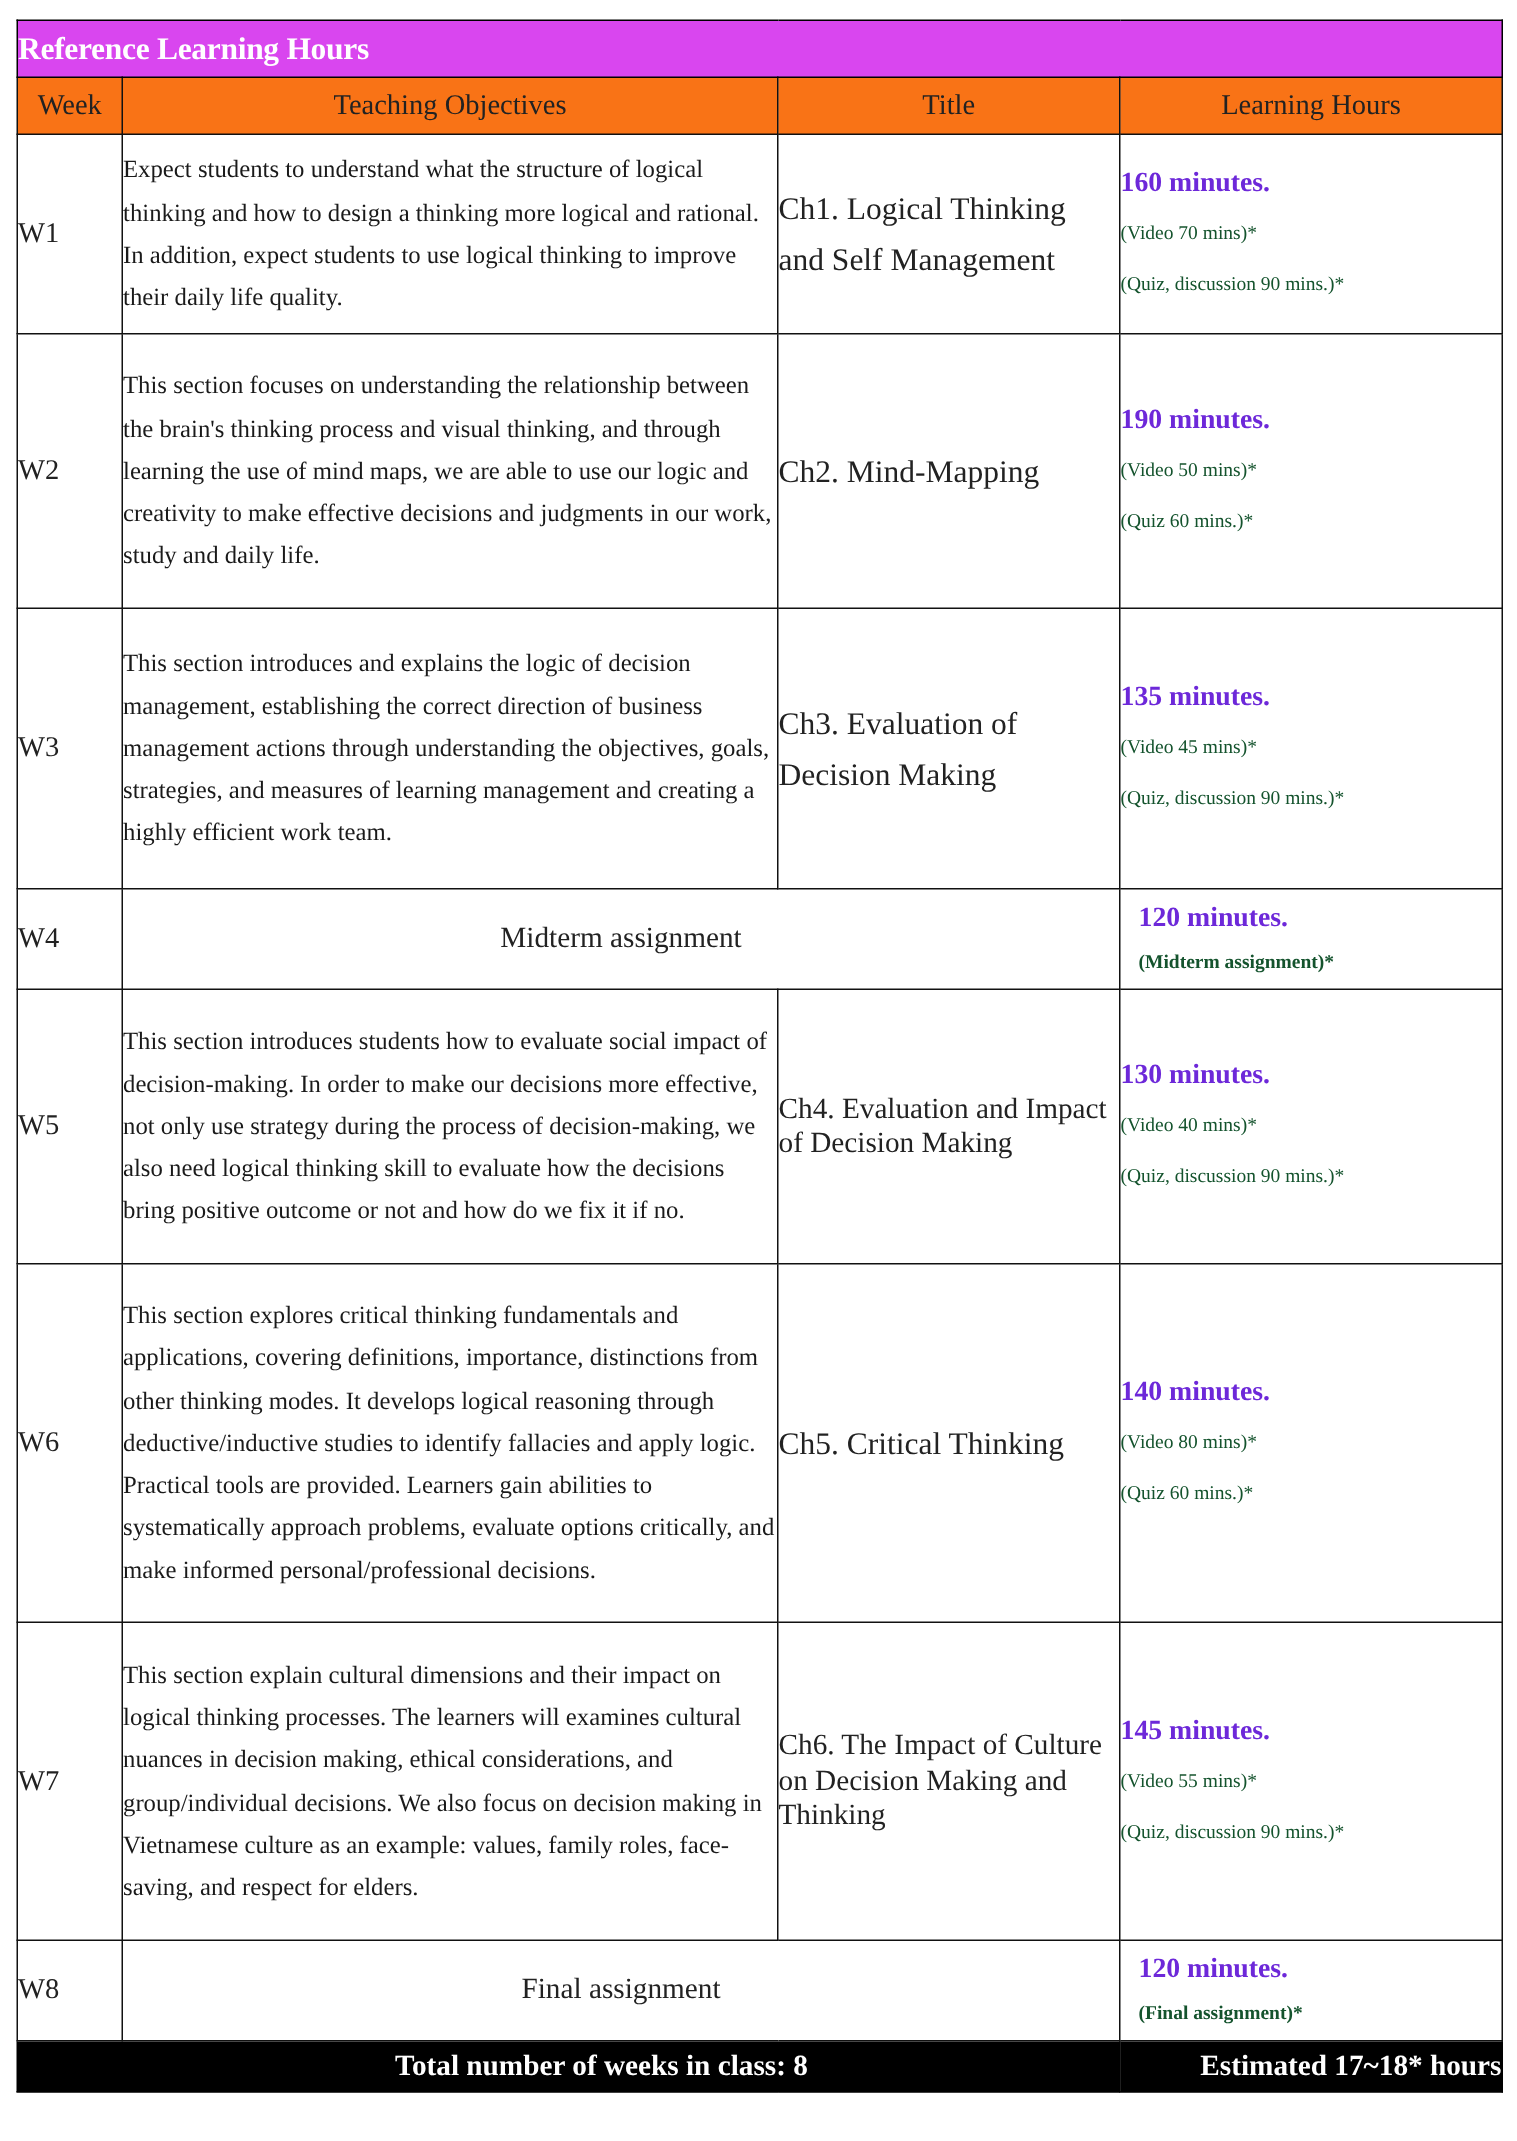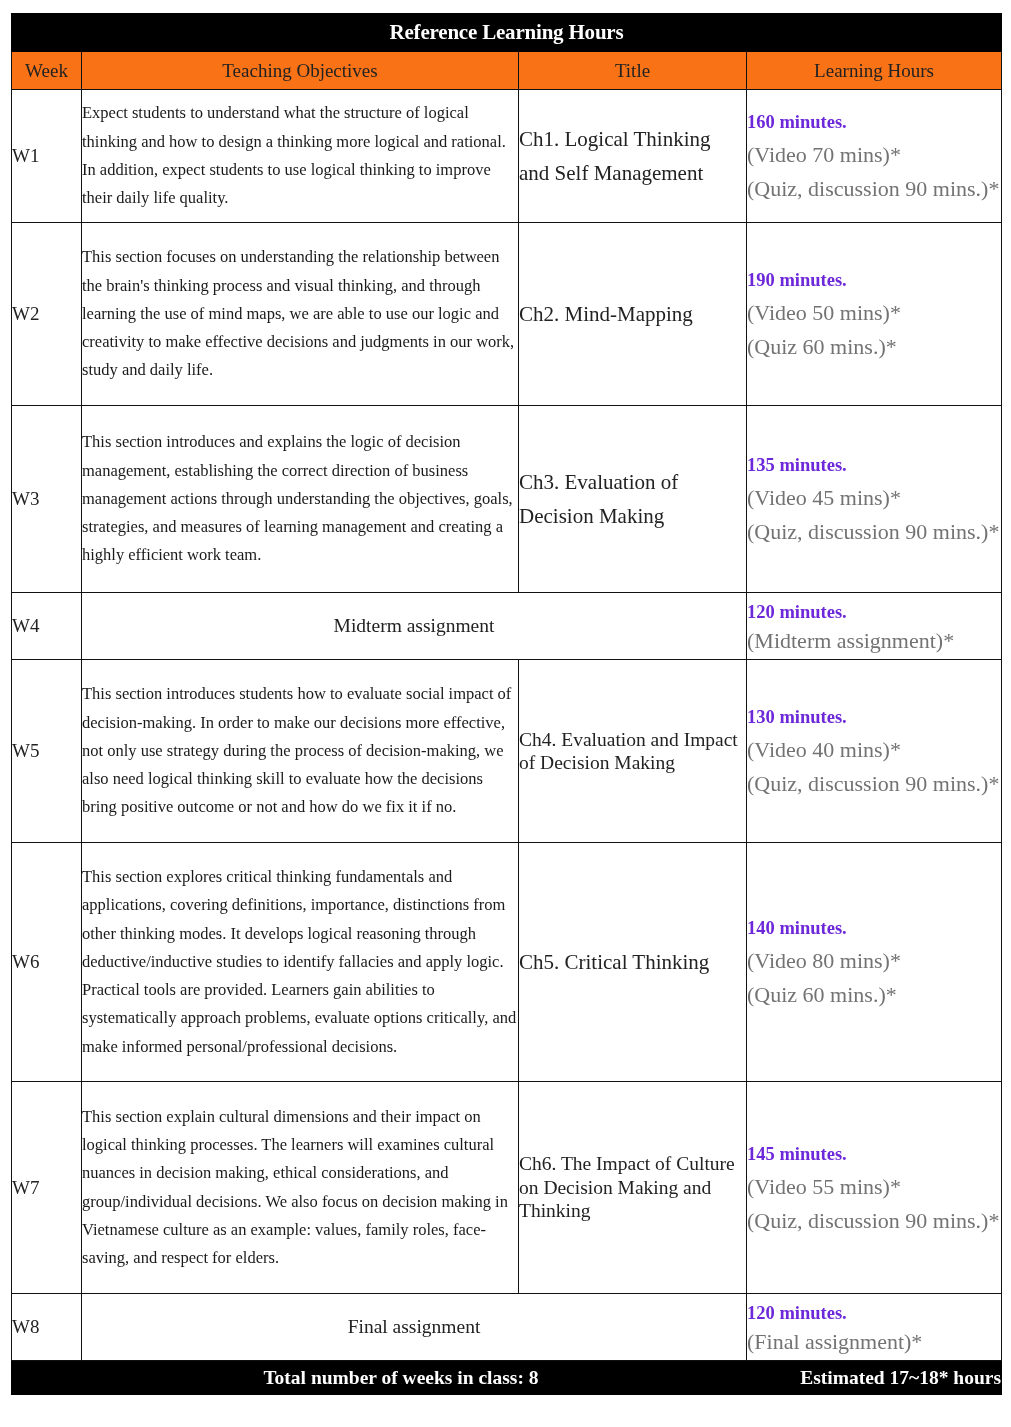--- a/index.html
+++ b/index.html
@@ -7,34 +7,34 @@
   table.grid {
     position: absolute; left: 11px; top: 13px;
     width: 990px; border-collapse: collapse; table-layout: fixed;
   }
   table.grid td, table.grid th { border: 1.5px solid #111; padding: 0; vertical-align: middle; }
   col.c-week { width: 70px; }
   col.c-obj { width: 437px; }
   col.c-title { width: 228px; }
   col.c-hours { width: 255px; }
 
-  tr.title-row td { background: #000000; color: #fff; height: 37px; text-align: center;
+  tr.title-row td { background: #d946ef; color: #fff; height: 37px; text-align: left;
     font-weight: bold; font-size: 21px; letter-spacing: -0.2px; border-color: #000; }
   tr.head-row th { background: #f97316; font-weight: normal; font-size: 19px; height: 37px; text-align: center; color: #222; }
 
   td.week { text-align: left; font-size: 19px; color: #222; }
   td.obj { padding: 12px 10px 12px 9px; font-size: 16.5px; line-height: 28.3px; color: #1a1a1a; }
   td.title { padding: 0 10px 0 10px; font-size: 21px; line-height: 34px; color: #222; }
   td.title.tight { line-height: 23.5px; font-size: 19.5px; }
   td.hours { padding: 0 8px 0 9px; }
   .hrs-main { font-weight: bold; font-size: 18.5px; line-height: 32px; color: #6d28d9; }
-  .hrs-sub { font-size: 22px; line-height: 34px; color: #737373; }
+  .hrs-sub { font-size: 13px; line-height: 34px; color: #14532d; }
   td.span-label { text-align: center; font-size: 19.5px; color: #222; margin-top: 16px; }
-  td.hours.assign { }
-  td.hours.assign .hrs-sub { line-height: 28px; }
+  td.hours.assign { padding-left: 12px; }
+  td.hours.assign .hrs-sub { line-height: 28px; font-weight: bold; }
   td.hours.assign .hrs-main { line-height: 30px; }
 
   tr.foot-row td { background: #000; color: #fff; font-weight: bold; font-size: 19.5px; height: 33px; border-color: #000; padding-left: 44px; }
   td.foot-left { text-align: center; }
   td.foot-right { text-align: right; padding-right: 20px; }
 
   tr.r-w1 td { height: 132px; }
   tr.r-w2 td { height: 182px; }
   tr.r-w3 td { height: 186px; }
   tr.r-w4 td { height: 66px; }

